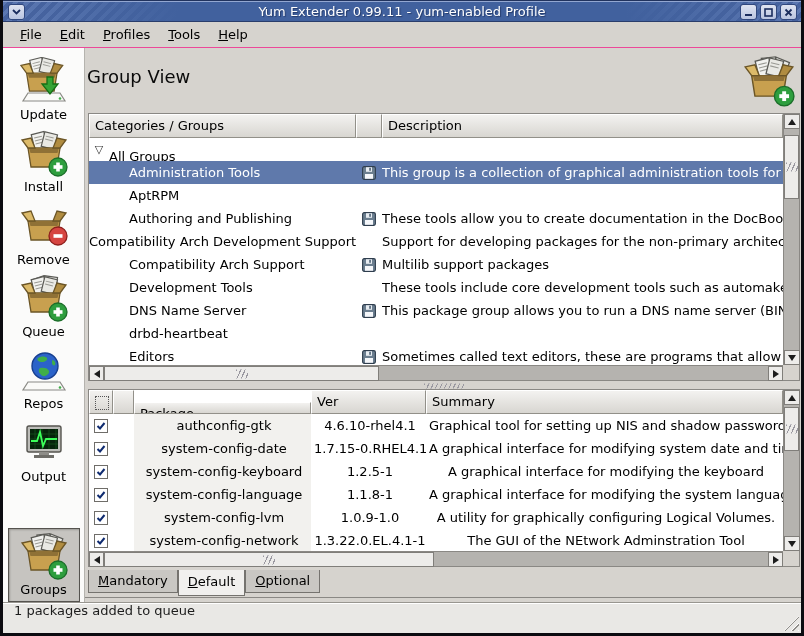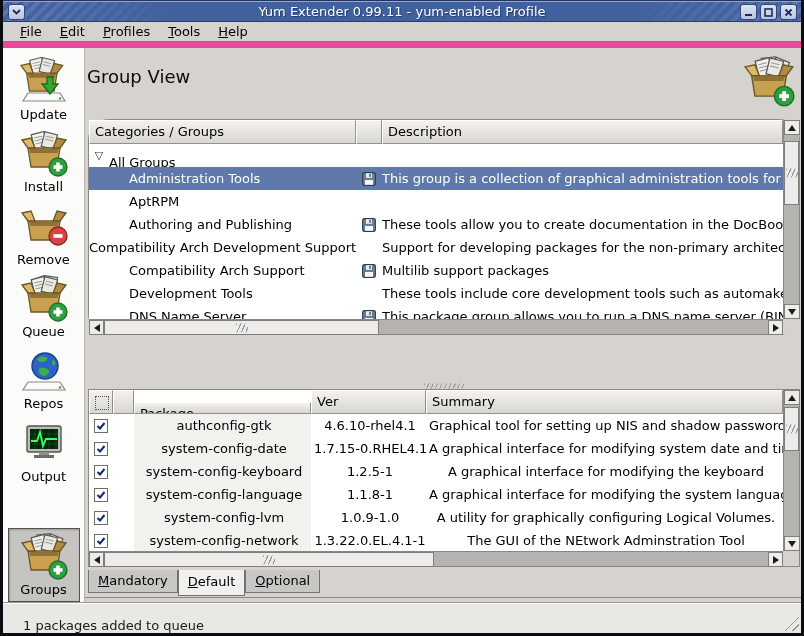--- a/index.html
+++ b/index.html
@@ -25,42 +25,42 @@
   }
   .tb-btn{
     position:absolute;top:3px;width:17px;height:16px;border:1px solid #31487e;border-radius:3px;
     background:linear-gradient(#dfe4f1,#b9c4e0);display:flex;align-items:center;justify-content:center;
   }
   .tb-menu{left:5px;}
   .tb-min{right:44px;}.tb-max{right:24px;}.tb-close{right:4px;}
   
   .menubar{
     position:absolute;left:0;top:22px;width:798px;height:26px;
-    background:#d6d3ce;border-bottom:7px solid #ec4899;
+    background:#d6d3ce;border-bottom:1px solid #ec4899;
     display:flex;align-items:center;padding-left:8px;
   }
   .menu-item{padding:3px 9px;cursor:default;}
   u{text-decoration:underline;}
   
   .main{position:absolute;left:0;top:48px;width:798px;height:554px;}
   .sidebar{
     position:absolute;left:0;top:0;width:82px;height:554px;background:#fbfbfa;
     border-right:1px solid #b5b3ae;display:flex;flex-direction:column;align-items:center;padding-top:5px;
   }
   .side-item{width:72px;height:76px;display:flex;flex-direction:column;align-items:center;justify-content:center;}
   .side-item .lbl{font-size:13px;margin-top:2px;}
   .side-item.pressed{
     background:#c6c4c0;border:1px solid #55534f;box-shadow:inset 1px 1px 2px #9a9894;height:78px;margin-top:40px;
   }
   .content{position:absolute;left:82px;top:0;width:716px;height:554px;background:#d6d3ce;}
   .page-title{position:absolute;left:2px;top:18px;font-size:18px;color:#0a0a0a;}
   .big-icon{position:absolute;left:658px;top:7px;width:52px;height:52px;}
   
   .panel{position:absolute;left:3px;width:712px;border:1px solid #8a8884;background:#fff;}
-  .tree-panel{top:71px;height:216px;border-radius:21px;}
+  .tree-panel{top:65px;height:268px;}
   .pkg-panel{top:341px;height:178px;}
   .phead{position:absolute;left:0;top:0;right:16px;height:24px;display:flex;}
   .phc{
     background:linear-gradient(#f3f2f0,#d8d6d1);border-right:1px solid #929089;border-bottom:1px solid #929089;
     border-top:1px solid #fff;border-left:1px solid #fff;
     padding:3px 4px 0 5px;white-space:nowrap;overflow:hidden;position:relative;
   }
   .pbody{position:absolute;left:0;top:24px;right:16px;bottom:15px;background:#fff;overflow:hidden;}
   
   .trow{display:flex;height:23px;line-height:23px;white-space:nowrap;}
@@ -106,21 +106,21 @@
   .tab{
     height:23px;line-height:21px;padding:0 9px;background:#c9c7c3;
     border:1px solid #75736f;border-top:none;margin-top:0;
   }
   .tab.active{background:#f1f0ee;height:26px;line-height:24px;position:relative;z-index:2;}
   .nb-line{position:absolute;left:0;top:549px;width:716px;height:1px;background:#8a8884;}
   
   .statusbar{
     position:absolute;left:0;top:602px;width:798px;height:31px;background:#e9e8e5;
     border-top:1px solid #989690;box-shadow:inset 0 1px 0 #fff;
-    display:flex;align-items:flex-end;padding-left:20px;color:#1d1d1d;
+    display:flex;align-items:flex-start;padding-left:11px;color:#1d1d1d;
   }
   .resize-grip{
     position:absolute;right:2px;bottom:2px;width:15px;height:15px;
     background:repeating-linear-gradient(135deg,#fdfdfd 0 1px,#908e8a 1px 2px,transparent 2px 5px);
     clip-path:polygon(100% 0,100% 100%,0 100%);
   }
   .hidden-defs{position:absolute;width:0;height:0;overflow:hidden;}
   svg{display:block;}
 </style>
 </head>

